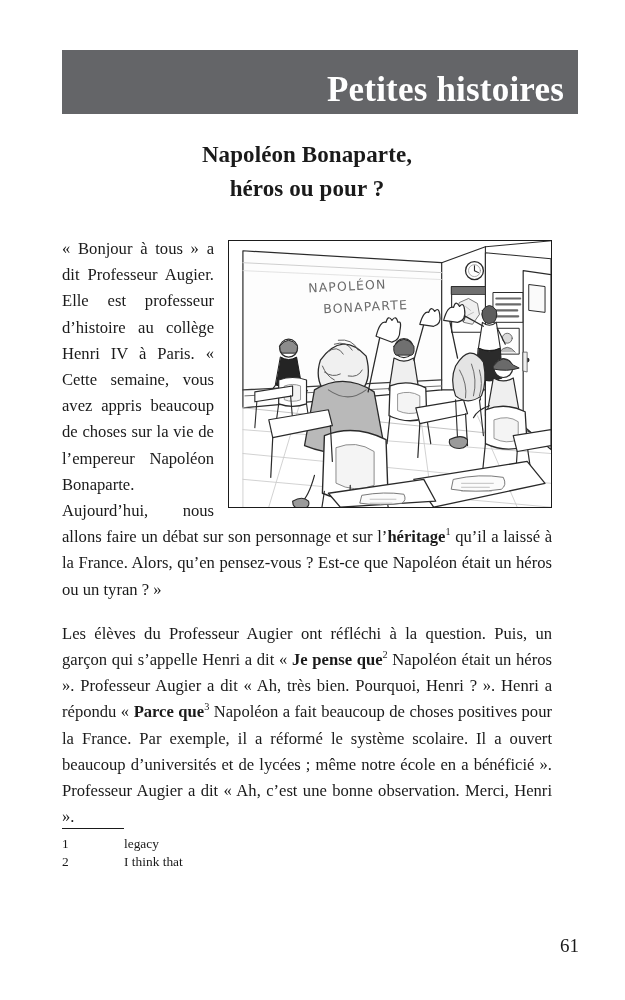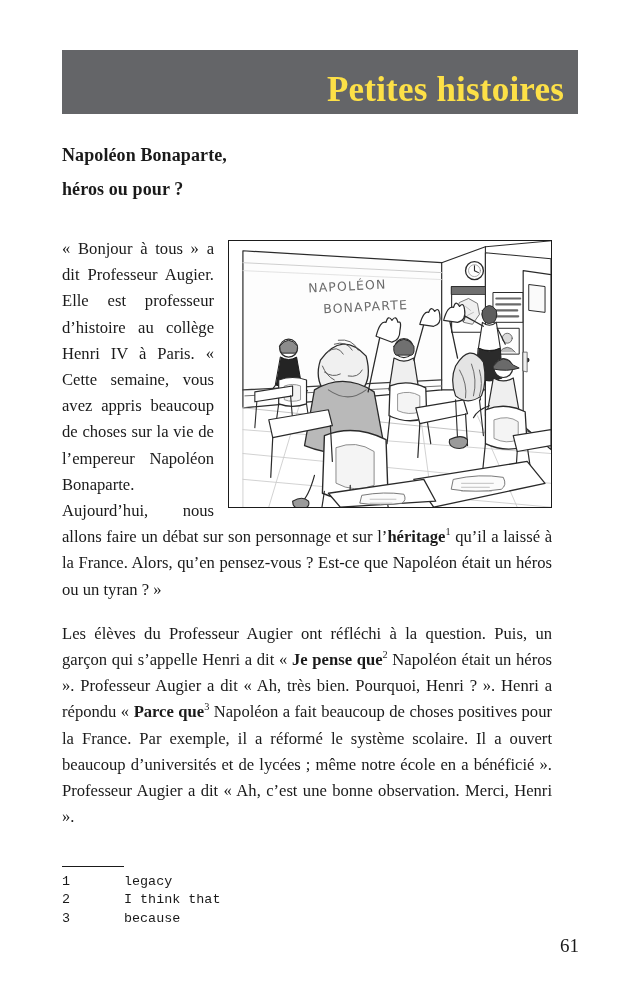--- a/index.html
+++ b/index.html
@@ -23,37 +23,38 @@
     top: 50px;
     width: 516px;
     height: 64px;
     background: #646568;
     box-sizing: border-box;
   }
   .banner-title {
     position: absolute;
     right: 14px;
     bottom: 4px;
-    color: #fde047;
+    color: #ffffff;
     font-family: "Liberation Serif", "DejaVu Serif", serif;
     font-weight: bold;
     font-size: 35px;
     line-height: 41px;
     letter-spacing: 0.2px;
     white-space: nowrap;
   }
 
   
   .article-title {
     position: absolute;
     left: 62px;
     top: 138px;
     width: 490px;
+    text-align: center;
     font-weight: bold;
-    font-size: 18px;
+    font-size: 23px;
     line-height: 34px;
     letter-spacing: 0.1px;
   }
   .article-title .tline { display: block; }
 
   
   .body-text {
     position: absolute;
     left: 62px;
     top: 236px;
@@ -86,25 +87,24 @@
     font-size: 0.62em;
     vertical-align: super;
     line-height: 0;
     font-weight: normal;
   }
 
   
   .footnotes {
     position: absolute;
     left: 62px;
-    top: 866px;
+    top: 828px;
     width: 300px;
     font-size: 13.4px;
     line-height: 18.4px;
-    font-family: Liberation Mono, monospace;
   }
   .fn-rule {
     width: 62px;
     height: 0;
     border-top: 1.4px solid #1a1a1a;
     margin-bottom: 6px;
   }
   .fn-row { display: block; white-space: nowrap; }
   .fn-num {
     display: inline-block;
@@ -294,18 +294,15 @@
 </div>
 
 <div class="footnotes">
   <div class="fn-rule"></div>
   <div class="fn-row">
     <span class="fn-num">1</span><span class="fn-text">legacy</span>
   </div>
   <div class="fn-row">
     <span class="fn-num">2</span><span class="fn-text">I think that</span>
   </div>
-  <div class="fn-row">
-    <span class="fn-num">3</span><span class="fn-text">because</span>
-  </div>
 </div>
 
 <div class="page-number">61</div>
 
 </body></html>

